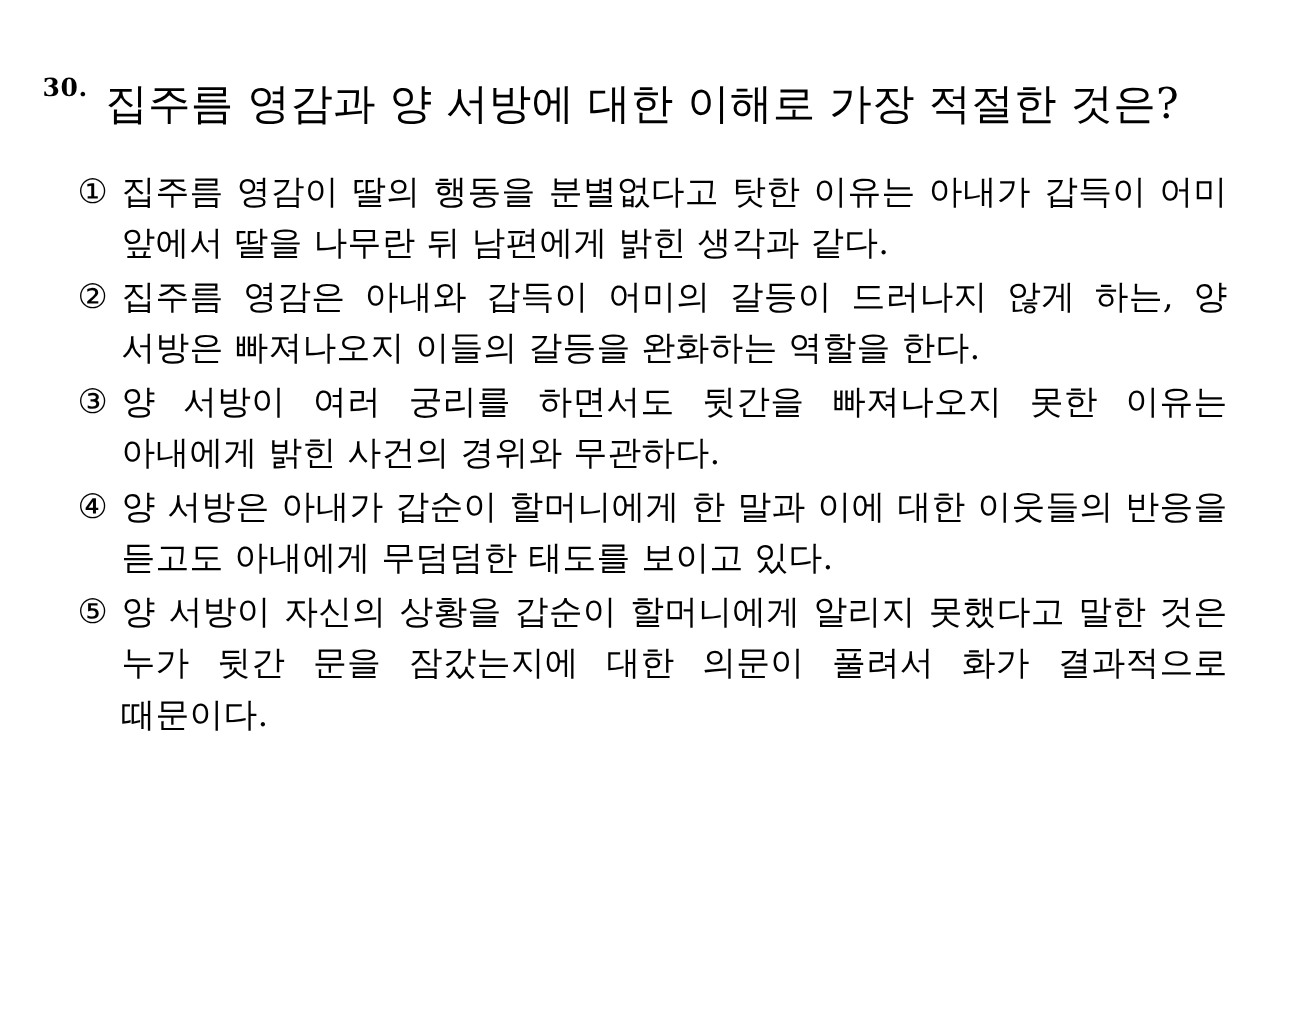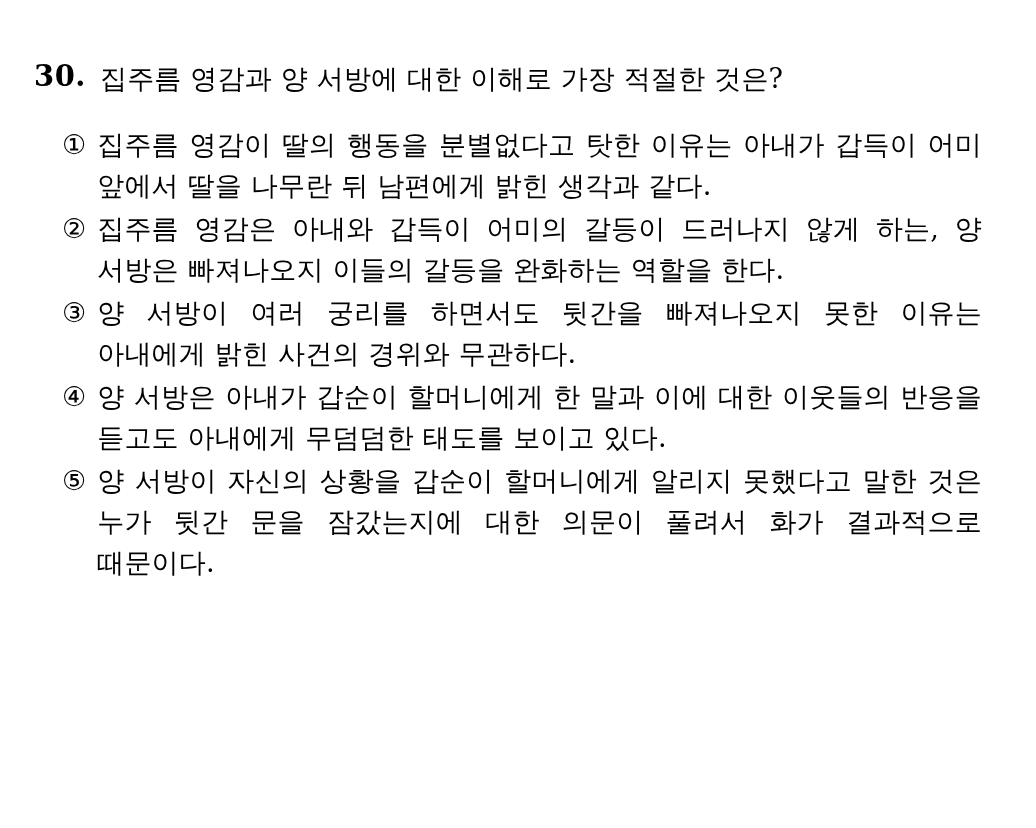--- a/index.html
+++ b/index.html
@@ -20,29 +20,29 @@
     height: 828px;
     box-sizing: border-box;
     padding: 58px 44px 0 34px;
   }
   .question-block {
     display: flex;
     align-items: flex-start;
     margin-bottom: 28px;
   }
   .q-number {
-    font-size: 29px;
+    font-size: 20px;
     font-weight: bold;
     line-height: 1.25;
     flex: 0 0 auto;
     padding-right: 14px;
     letter-spacing: 0.5px;
   }
   .q-stem {
-    font-size: 27px;
+    font-size: 34px;
     line-height: 1.3;
     flex: 1 1 auto;
     padding-top: 3px;
     letter-spacing: 0.2px;
   }
   .choices {
     margin: 0;
     padding: 0 10px 0 28px;
   }
   .choice {

